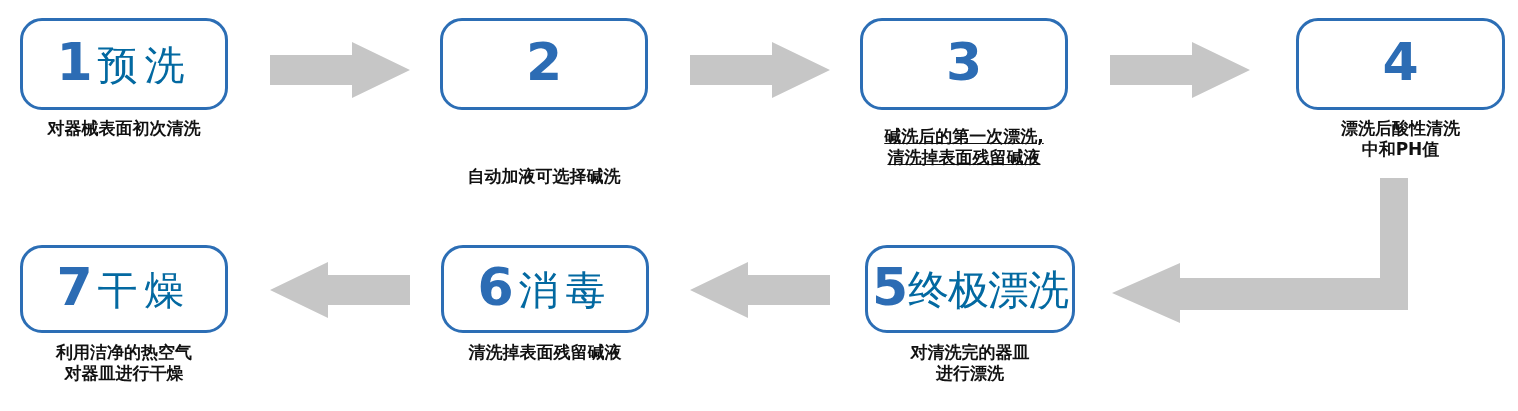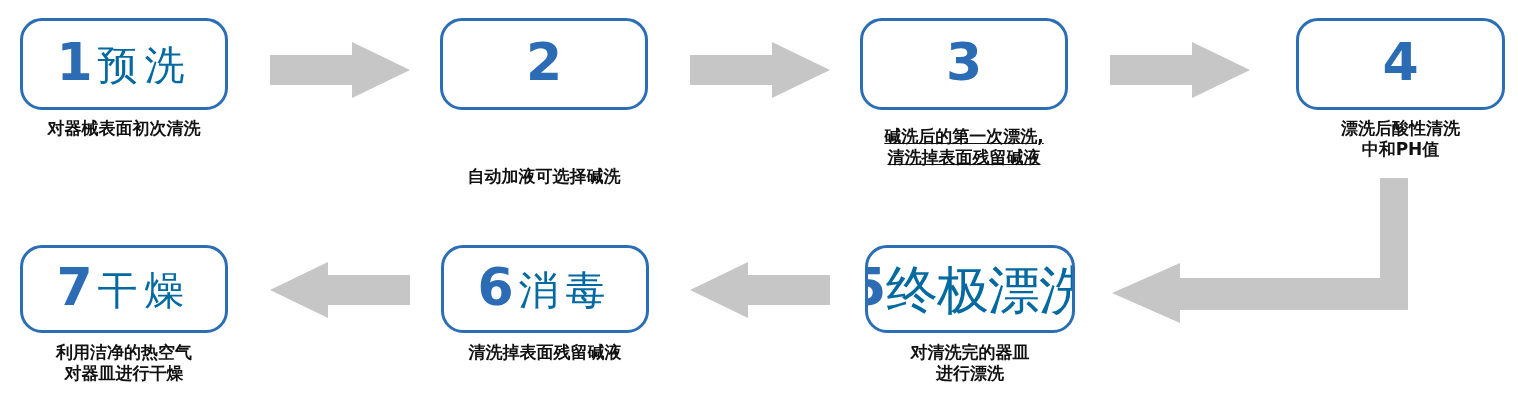--- a/index.html
+++ b/index.html
@@ -65,21 +65,21 @@
     padding-left: 5px;
   }
   
   .step-name.tight {
     letter-spacing: 0px;
     padding-left: 3px;
   }
   .step-name.supertight {
     letter-spacing: -1px;
     padding-left: 0px;
-    font-size: 52px;
+    font-size: 41px;
     text-align: center;
   }
 
   .step-caption {
     position: absolute;
     left: 50%;
     transform: translateX(-50%);
     text-align: center;
     font-family: "DejaVu Sans", "Liberation Sans", sans-serif;
     font-weight: bold;

